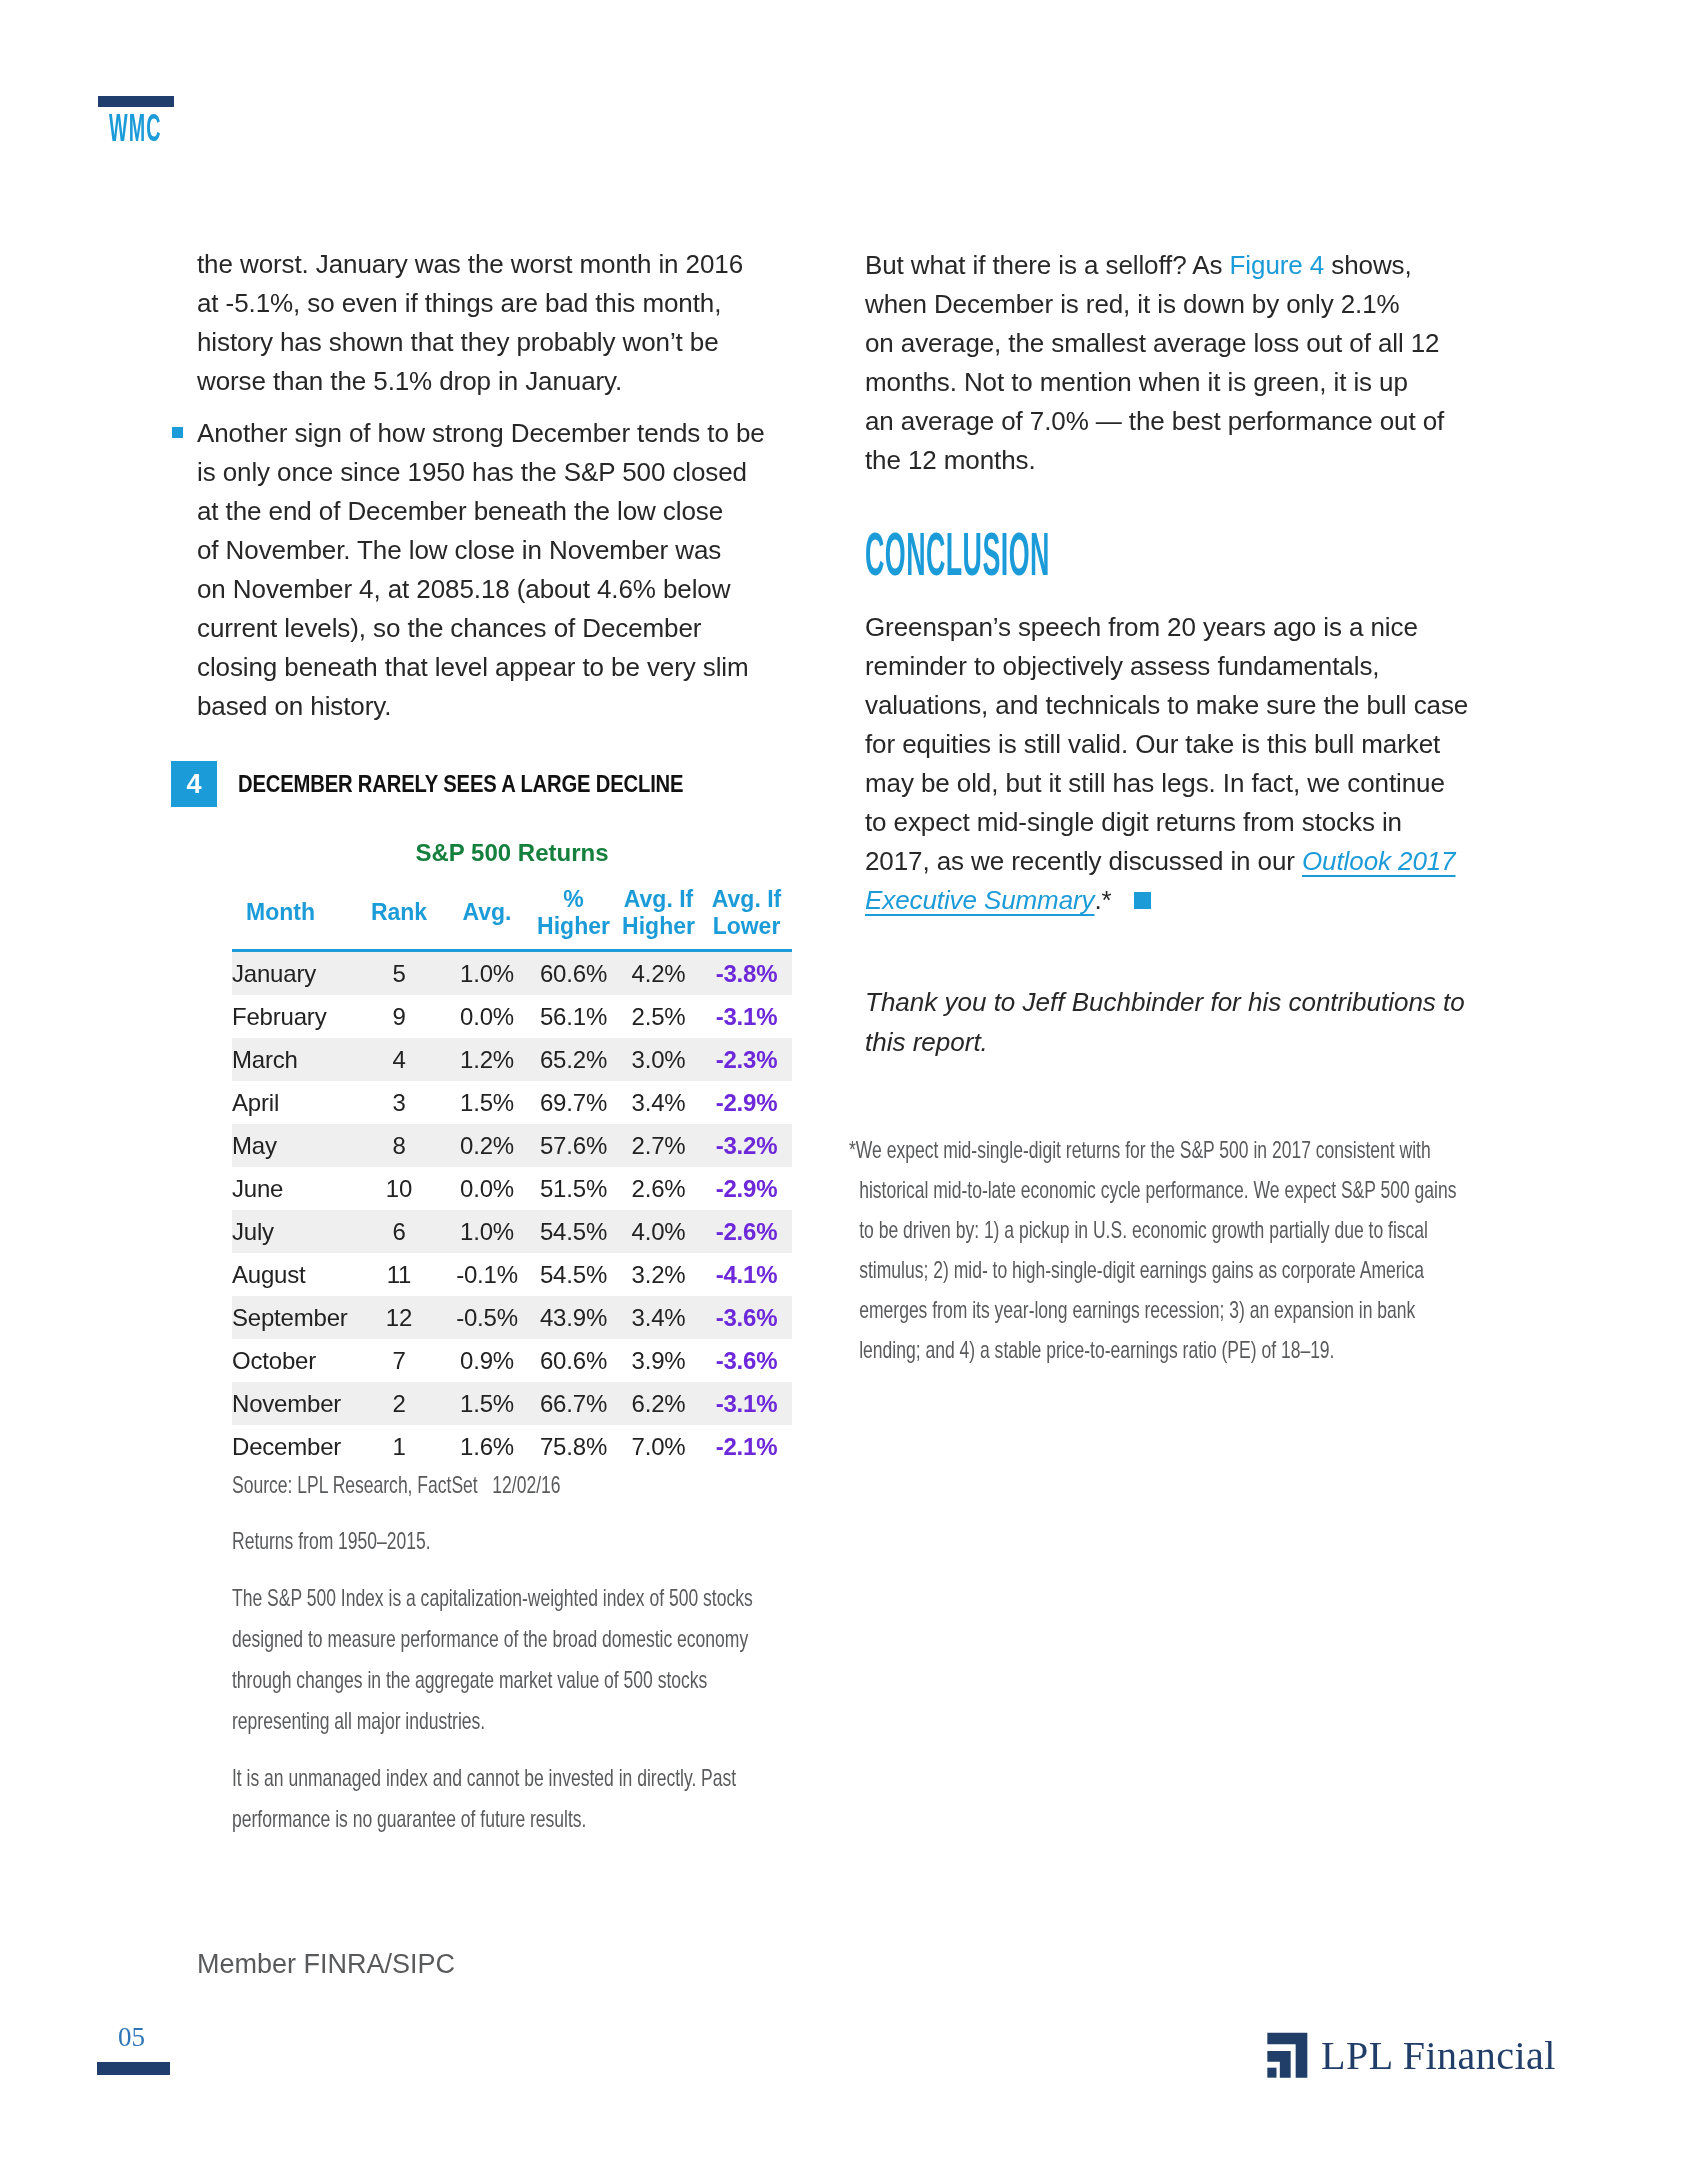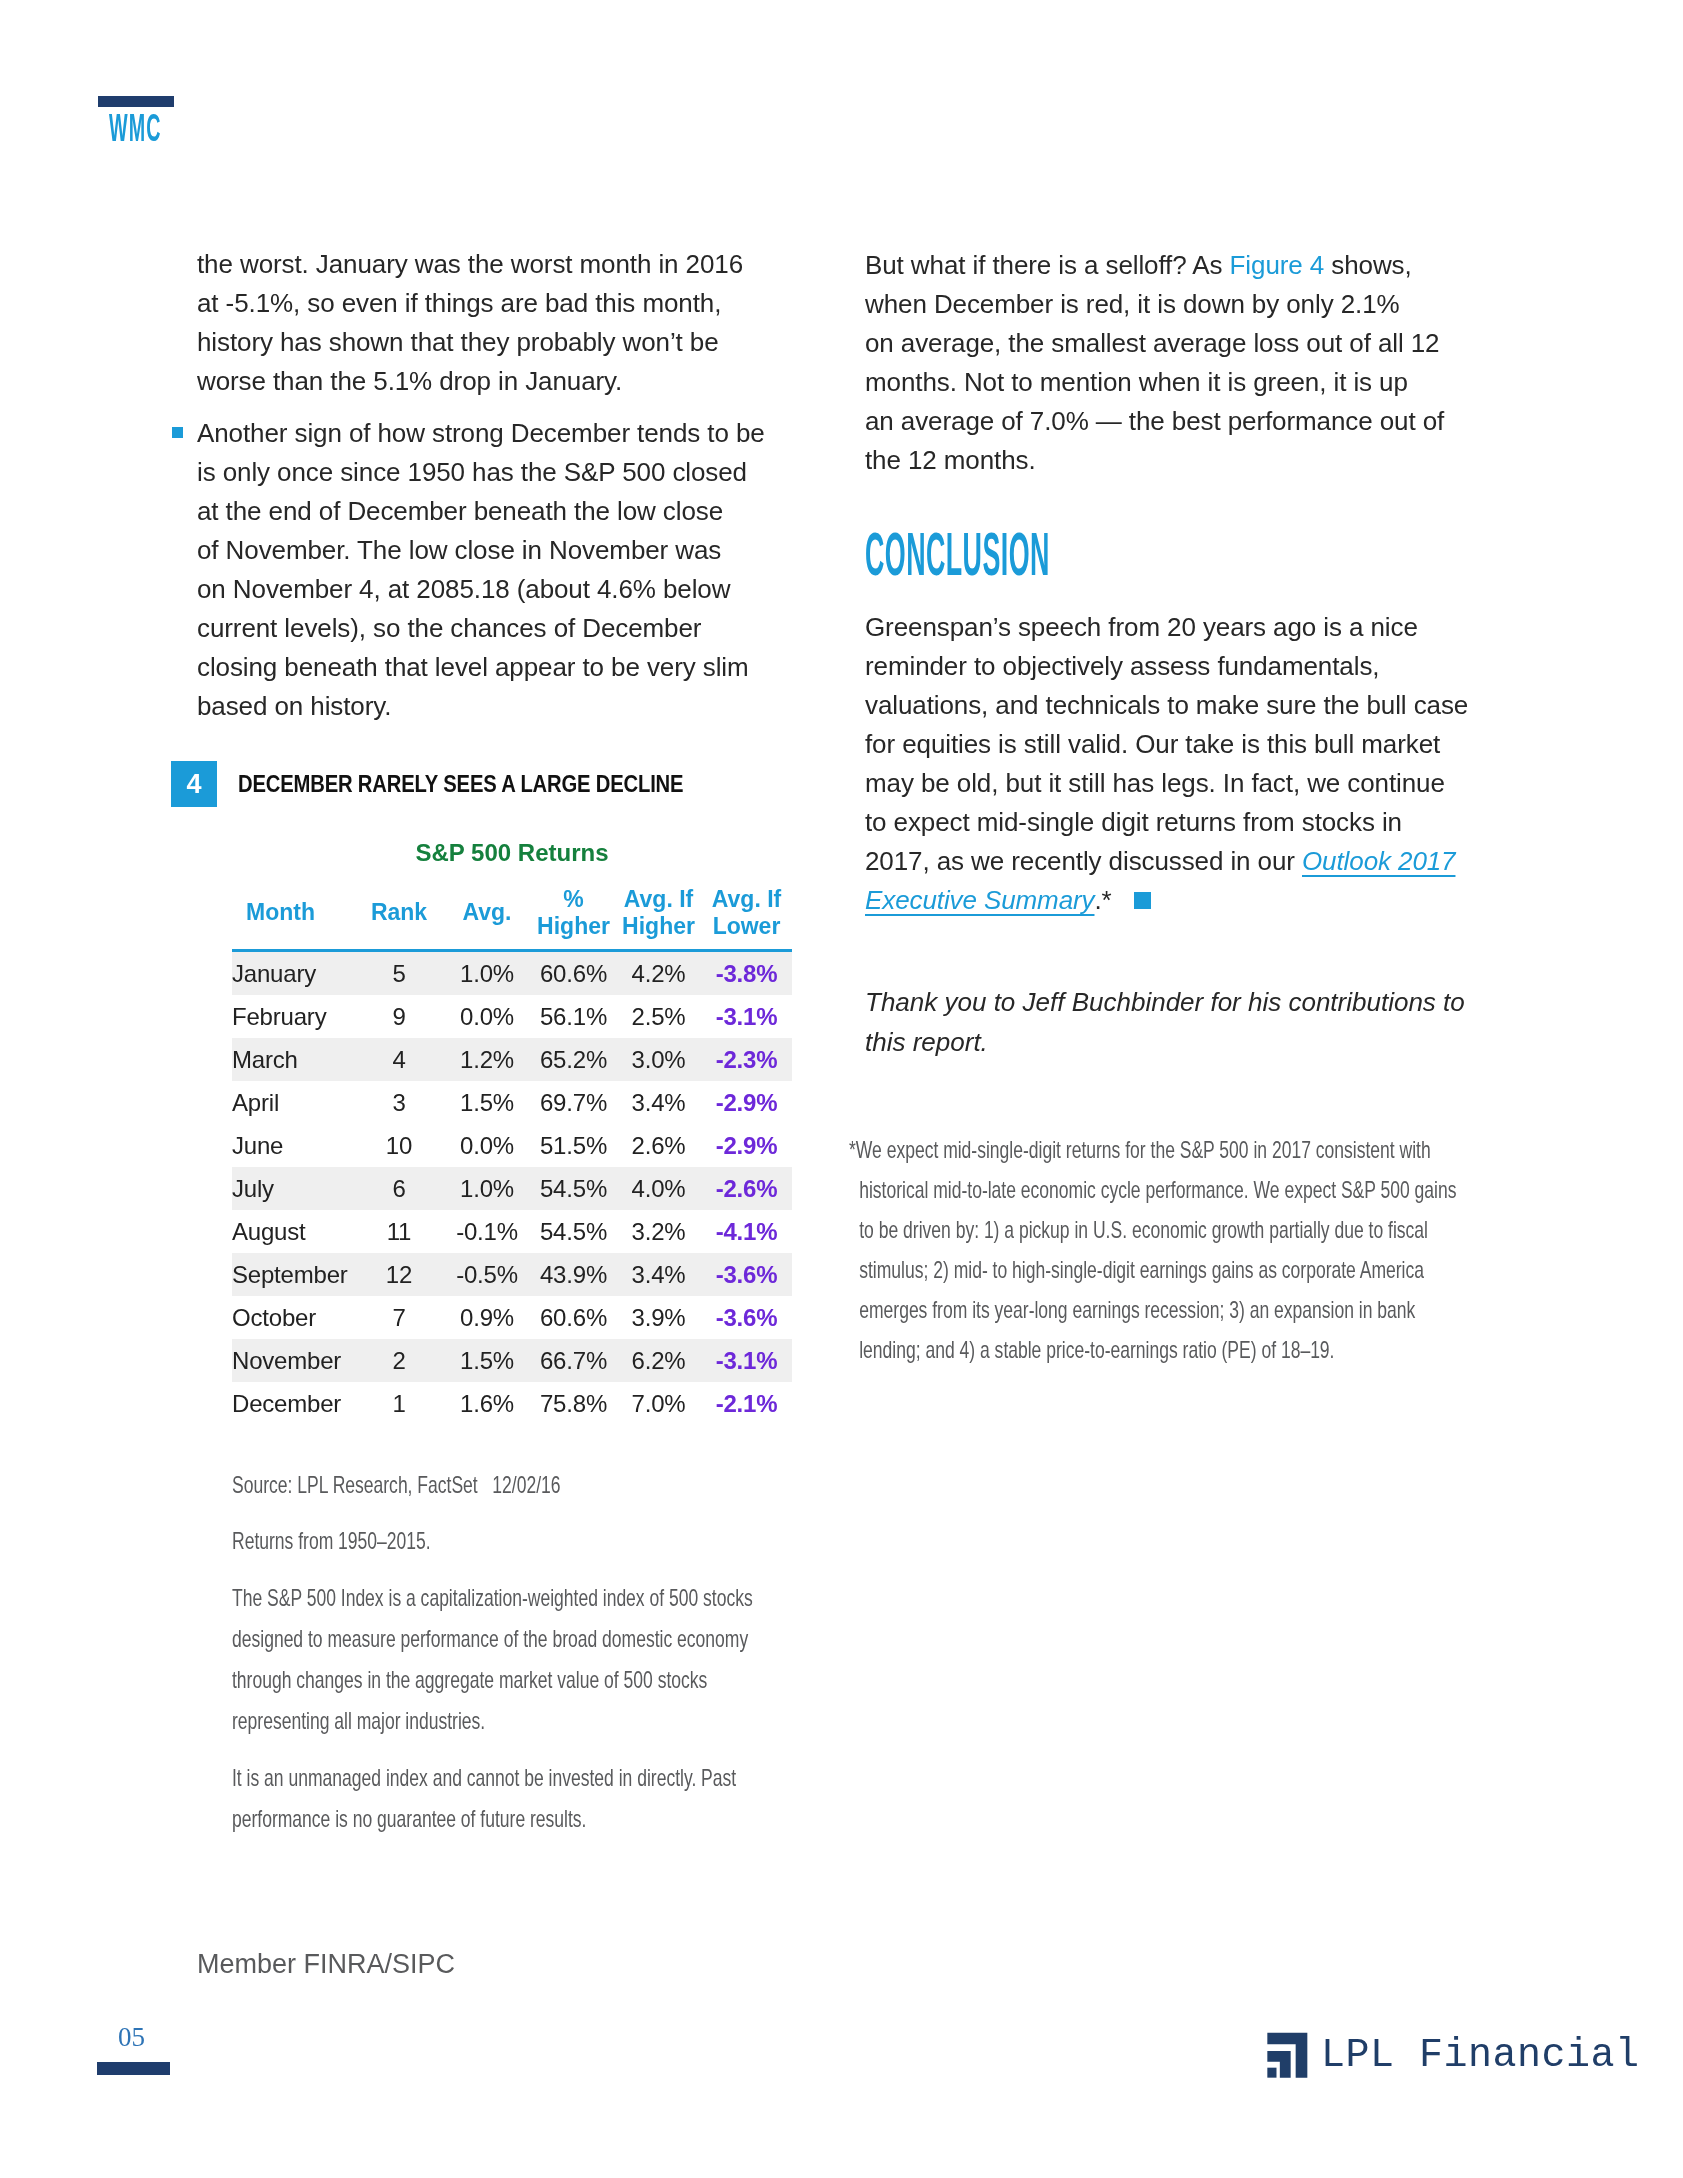--- a/index.html
+++ b/index.html
@@ -53,21 +53,21 @@
   .note{color:#595a5c;font-size:24px;white-space:pre-line;width:891px;
         transform:scaleX(.73);transform-origin:left top;}
   .note.single{line-height:30px;}
   .note.para{line-height:41px;}
 
   
   .page-num{left:118px;top:2022px;font-family:"Liberation Serif", serif;font-size:27px;color:#2e74b6;line-height:30px;}
   .footer-bar{left:97px;top:2062px;width:73px;height:13px;background:#1f3d6d;}
   .member{left:197px;top:1948px;font-size:27px;color:#595a5c;line-height:32px;}
   .logo{left:1259px;top:2032px;display:flex;align-items:flex-start;}
-  .logo-text{font-family:Liberation Mono, monospace;font-size:40px;color:#203e68;line-height:48px;margin-left:12px;letter-spacing:0.5px;}
+  .logo-text{font-family:Liberation Serif, serif;font-size:40px;color:#203e68;line-height:48px;margin-left:12px;letter-spacing:0.5px;}
 </style>
 </head>
 <body>
 
 <div class="page">
 
   <div class="abs brand-bar"></div>
   <div class="abs brand-word">WMC</div>
 
   <div class="abs body-text left-col" style="top:245px;">the worst. January was the worst month in 2016
@@ -127,20 +127,28 @@
           <div class="td c5 neg">-2.3%</div>
         </div>
         <div class="tr">
           <div class="td c0">April</div>
           <div class="td c1">3</div>
           <div class="td c2">1.5%</div>
           <div class="td c3">69.7%</div>
           <div class="td c4">3.4%</div>
           <div class="td c5 neg">-2.9%</div>
         </div>
+        <div class="tr shade">
+          <div class="td c0">May</div>
+          <div class="td c1">8</div>
+          <div class="td c2">0.2%</div>
+          <div class="td c3">57.6%</div>
+          <div class="td c4">2.7%</div>
+          <div class="td c5 neg">-3.2%</div>
+        </div>
         <div class="tr">
           <div class="td c0">June</div>
           <div class="td c1">10</div>
           <div class="td c2">0.0%</div>
           <div class="td c3">51.5%</div>
           <div class="td c4">2.6%</div>
           <div class="td c5 neg">-2.9%</div>
         </div>
         <div class="tr shade">
           <div class="td c0">July</div>

